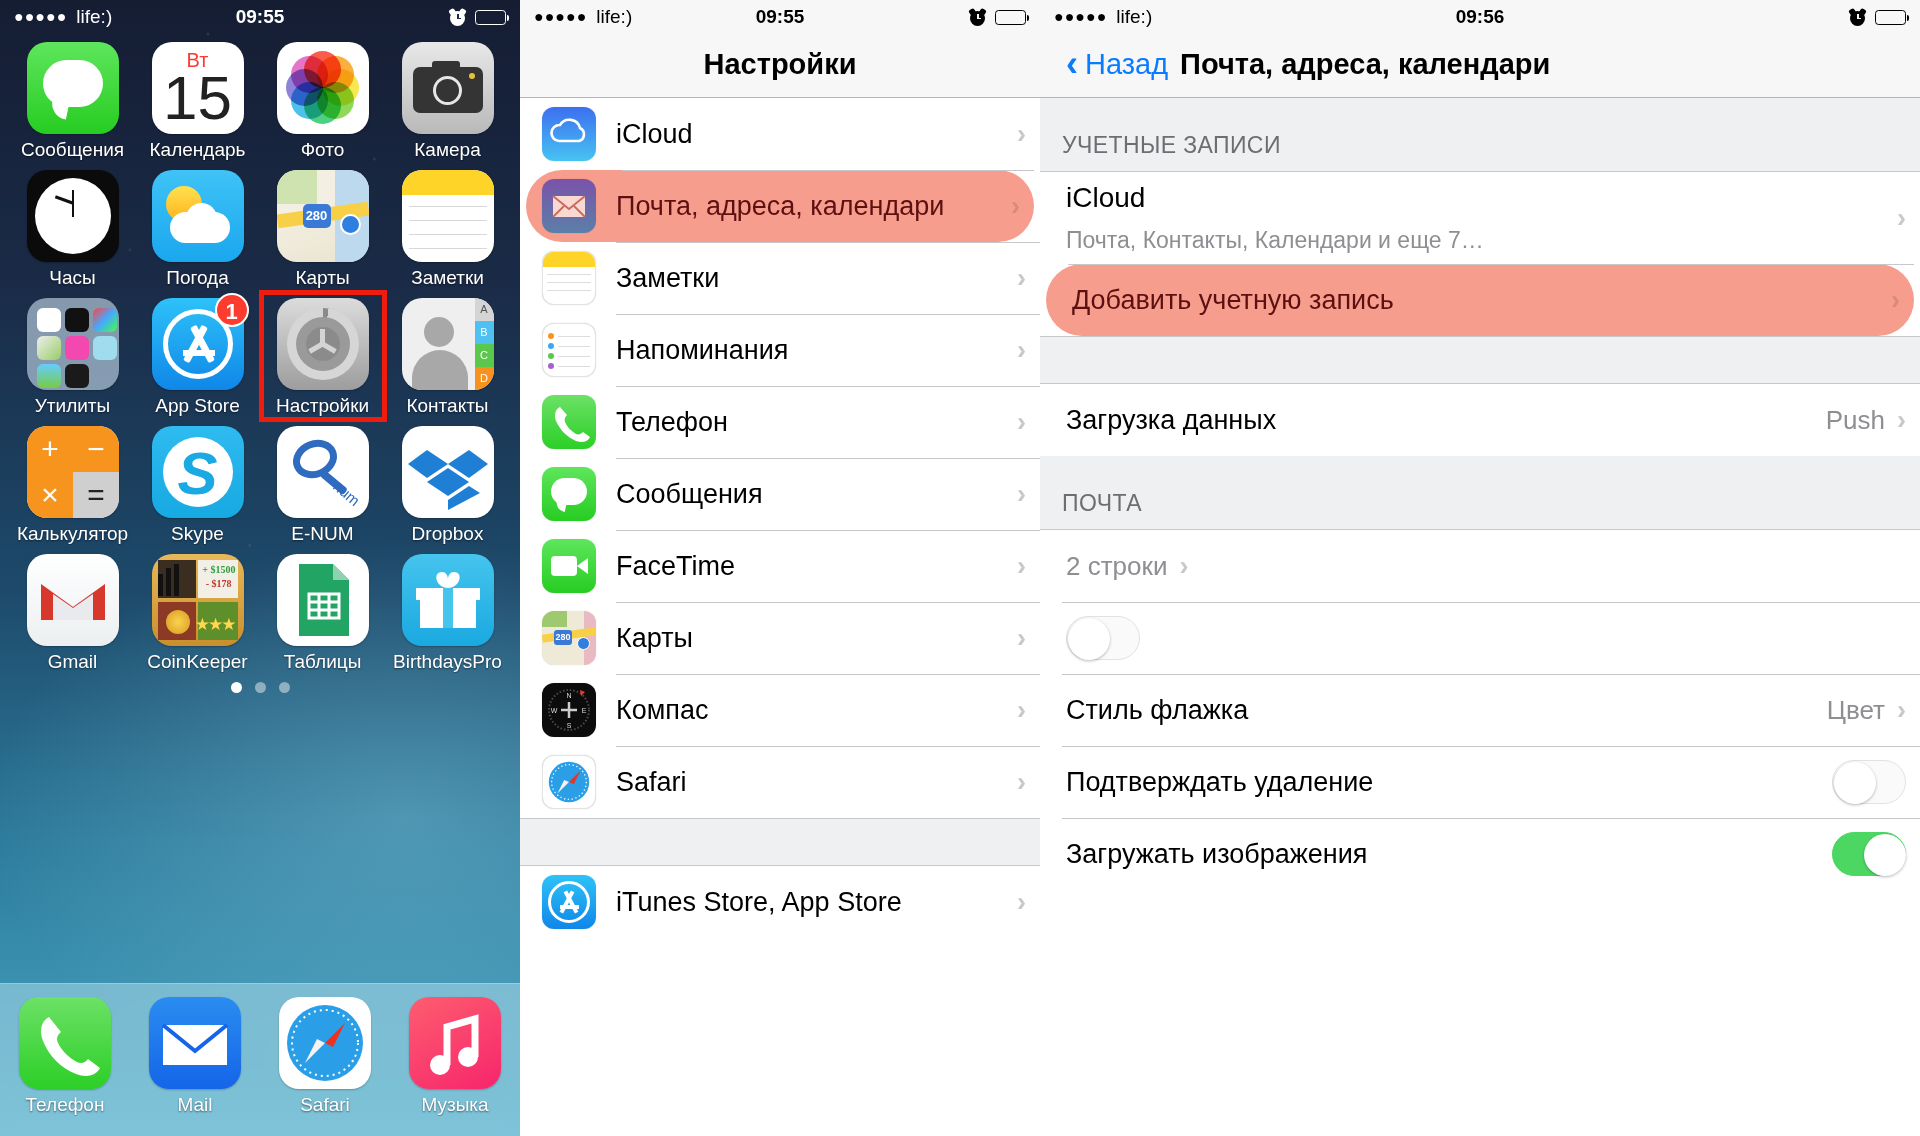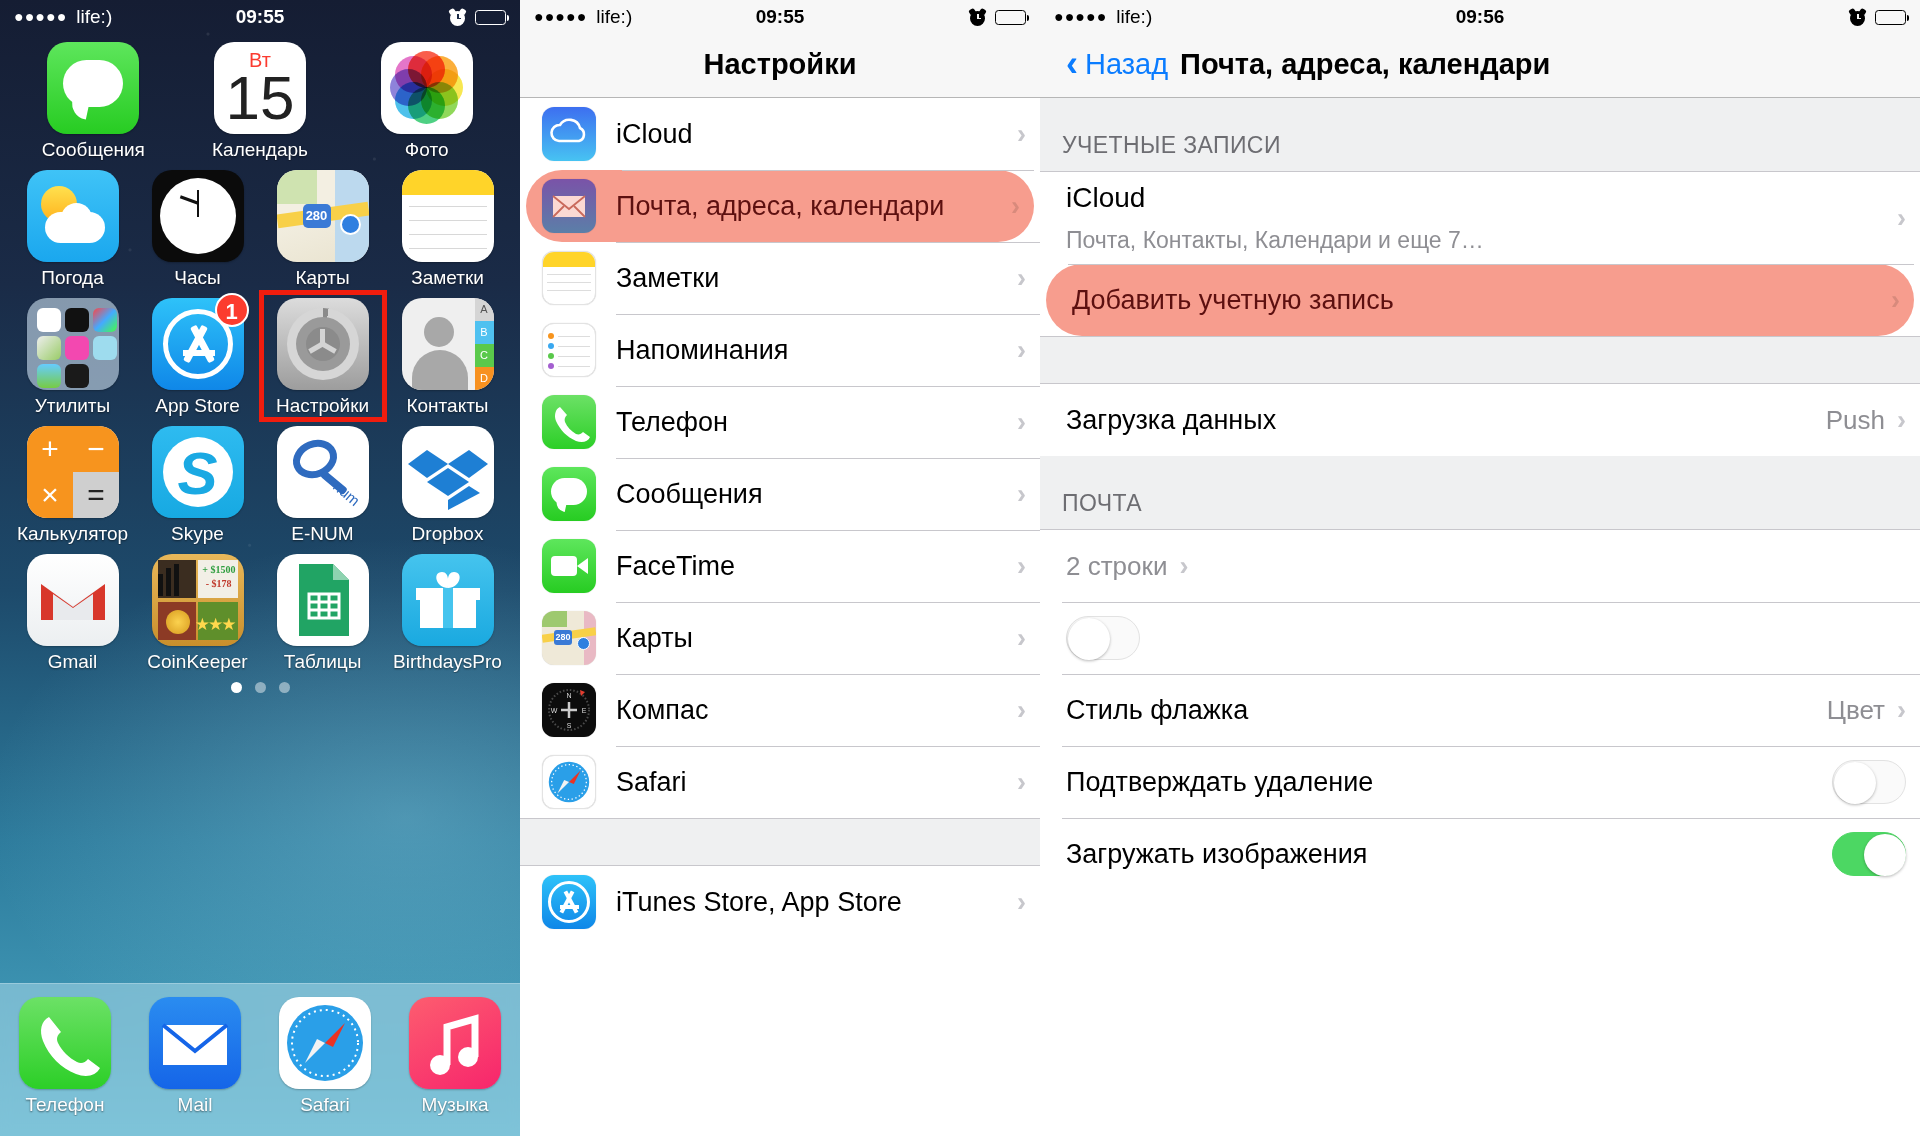--- a/index.html
+++ b/index.html
@@ -230,38 +230,47 @@
           <i class="pet" style="background:#fba21c;transform:translate(13px,-13px)"></i>
           <i class="pet" style="background:#f6e334;transform:translate(18px,0)"></i>
           <i class="pet" style="background:#7ed23e;transform:translate(13px,13px)"></i>
           <i class="pet" style="background:#31c96f;transform:translate(0,18px)"></i>
           <i class="pet" style="background:#30b7e8;transform:translate(-13px,13px)"></i>
           <i class="pet" style="background:#7b6fd4;transform:translate(-18px,0)"></i>
           <i class="pet" style="background:#e05fc0;transform:translate(-13px,-13px)"></i>
         </div>
         <div class="app-lbl">Фото</div>
       </div>
+      <div class="app">
+        <div class="app-ico ic-cam">
+          <i class="t"></i>
+            <i class="b"></i>
+            <i class="l"></i>
+            <i class="f"></i>
+        </div>
+        <div class="app-lbl">Камера</div>
+      </div>
     </div>
 
     <div class="app-row">
+      <div class="app">
+        <div class="app-ico ic-clock">
+          <i class="face"></i>
+          <i class="h" style="left:45px;top:20px;width:2.5px;height:27px;"></i>
+          <i class="h" style="left:45px;top:33px;width:2.5px;height:19px;transform:rotate(110deg);transform-origin:top center;"></i>
+        </div>
+        <div class="app-lbl">Часы</div>
+      </div>
       <div class="app">
         <div class="app-ico ic-weather">
             <i class="sun"></i>
             <i class="cl2"></i>
             <i class="cl"></i>
           </div>
         <div class="app-lbl">Погода</div>
-      </div>
-      <div class="app">
-        <div class="app-ico ic-clock">
-          <i class="face"></i>
-          <i class="h" style="left:45px;top:20px;width:2.5px;height:27px;"></i>
-          <i class="h" style="left:45px;top:33px;width:2.5px;height:19px;transform:rotate(110deg);transform-origin:top center;"></i>
-        </div>
-        <div class="app-lbl">Часы</div>
       </div>
       <div class="app">
         <div class="app-ico ic-maps">
           <i class="green"></i>
             <i class="blue"></i>
             <i class="road"></i>
           <span class="shield">280</span>
           <i class="pin"></i>
         </div>
         <div class="app-lbl">Карты</div>

